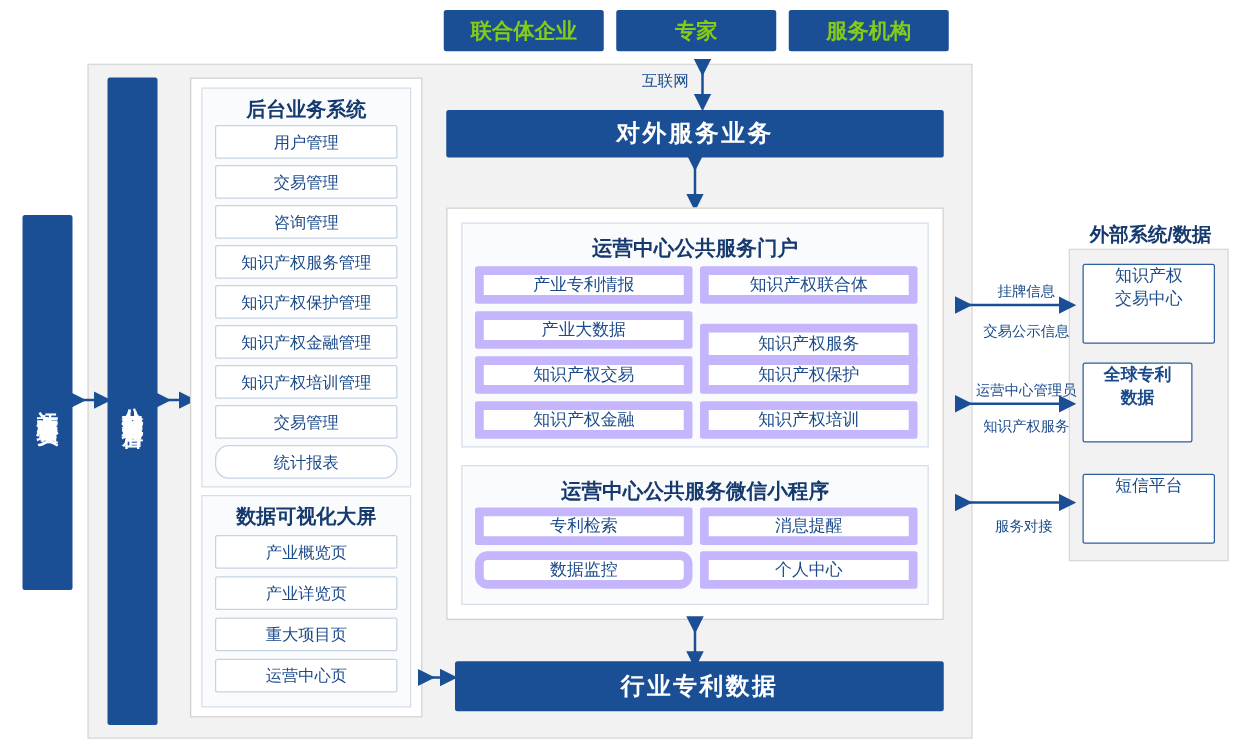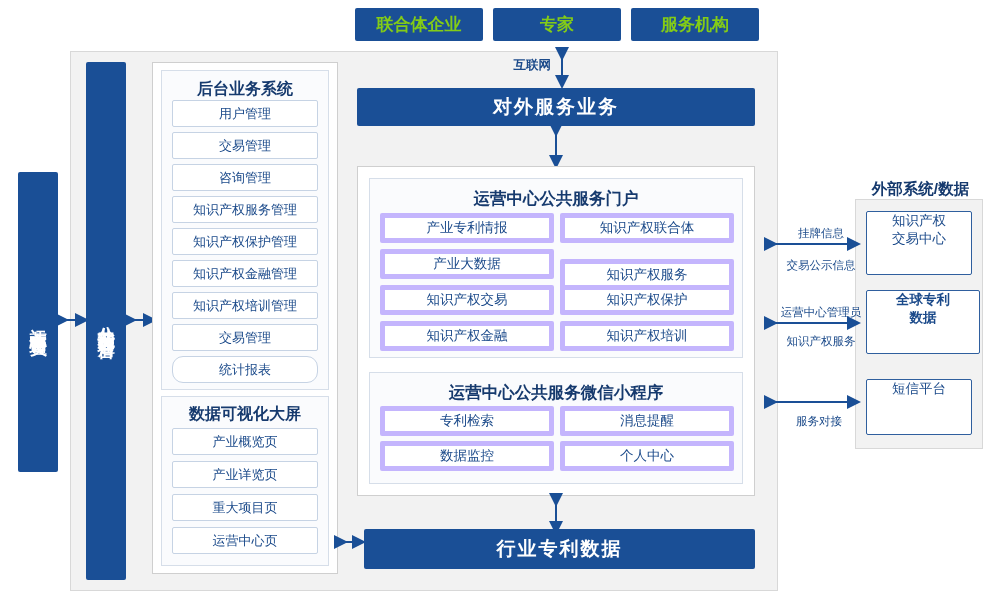--- a/index.html
+++ b/index.html
@@ -51,36 +51,36 @@
     font-weight:bold;font-size:16px;color:#163a6e;
     text-align:center;
   }
   .cell{
     background:#ffffff;border:1px solid #c6d3e4;
     display:flex;align-items:center;justify-content:center;
     font-size:13px;color:#1b4a8a;border-radius:2px;
     text-align:center;
   }
   .cell-wide{
-    background:#ffffff;border:5px solid #c4b5fd;
+    background:#ffffff;border:7px solid #c4b5fd;
     display:flex;align-items:center;justify-content:center;
     font-size:13.5px;color:#1b4a8a;border-radius:2px;
   }
   .sect-head{
     font-weight:bold;font-size:16.5px;color:#163a6e;
     display:flex;align-items:center;justify-content:center;
   }
   .extbox{
     background:#ffffff;border:1px solid #2f5f9e;
     display:flex;align-items:flex-start;justify-content:center;
     font-size:13.5px;color:#1b4a8a;text-align:center;line-height:1.35;
     border-radius:2px;
   }
   .extlabel{font-size:11.5px;color:#1b4a8a;white-space:nowrap;}
-  .midlabel{font-size:12.5px;color:#1b4a8a;font-weight:bold;}
+  .midlabel{font-size:12.5px;color:#1b4a8a;font-weight:normal;}
   svg.arrow{position:absolute;overflow:visible;}
   .sectbox{background:#ffffff;border:1px solid #cfcfcf;}
 </style>
 </head>
 <body>
 
 <div class="abs toppill" style="left:355px;top:8px;width:128px;height:33px;">联合体企业</div>
 <div class="abs toppill" style="left:493px;top:8px;width:128px;height:33px;">专家</div>
 <div class="abs toppill" style="left:631px;top:8px;width:128px;height:33px;">服务机构</div>
 
@@ -155,37 +155,37 @@
 <div class="abs cell-wide" style="left:380px;top:285px;width:174px;height:30px;">知识产权交易</div>
 <div class="abs cell-wide" style="left:560px;top:285px;width:174px;height:30px;">知识产权保护</div>
 <div class="abs cell-wide" style="left:380px;top:321px;width:174px;height:30px;">知识产权金融</div>
 <div class="abs cell-wide" style="left:560px;top:321px;width:174px;height:30px;">知识产权培训</div>
 
 <div class="abs panel-inner" style="left:369px;top:372px;width:374px;height:112px;"></div>
 <div class="abs sect-head" style="left:369px;top:380px;width:374px;height:26px;">运营中心公共服务微信小程序</div>
 
 <div class="abs cell-wide" style="left:380px;top:406px;width:174px;height:30px;">专利检索</div>
 <div class="abs cell-wide" style="left:560px;top:406px;width:174px;height:30px;">消息提醒</div>
-<div class="abs cell-wide" style="left:380px;top:441px;width:174px;height:30px;">数据监控</div>
+<div class="abs cell-wide" style="left:380px;top:441px;width:174px;height:30px;border-radius:10px;">数据监控</div>
 <div class="abs cell-wide" style="left:560px;top:441px;width:174px;height:30px;">个人中心</div>
 
 <svg class="arrow" style="left:546px;top:496px;width:20px;height:38px;">
   <line x1="10" y1="4" x2="10" y2="32" stroke="#1a4f96" stroke-width="2" marker-start="url(#ah)" marker-end="url(#ah)"></line>
 </svg>
 
 <div class="abs darkbar" style="left:364px;top:529px;width:391px;height:40px;">行业专利数据</div>
 
 <div class="abs greybox" style="left:855px;top:199px;width:128px;height:250px;"></div>
 <div class="abs panel-title" style="left:848px;top:178px;width:145px;height:22px;line-height:22px;font-size:15.5px;">外部系统/数据</div>
 
 <div class="abs extbox" style="left:866px;top:211px;width:106px;height:64px;">
   <span style="white-space:pre-line;">知识产权
 交易中心</span>
 </div>
-<div class="abs extbox" style="left:866px;top:290px;width:114px;height:64px;">
+<div class="abs extbox" style="left:866px;top:290px;width:88px;height:64px;">
   <span style="white-space:pre-line;font-weight:bold;">全球专利
 数据</span>
 </div>
 <div class="abs extbox" style="left:866px;top:379px;width:106px;height:56px;">
   <span style="white-space:pre-line;">短信平台</span>
 </div>
 
 <svg class="arrow" style="left:768px;top:234px;width:92px;height:20px;">
   <line x1="3" y1="10" x2="86" y2="10" stroke="#1a4f96" stroke-width="2" marker-start="url(#ah)" marker-end="url(#ah)"></line>
 </svg>

